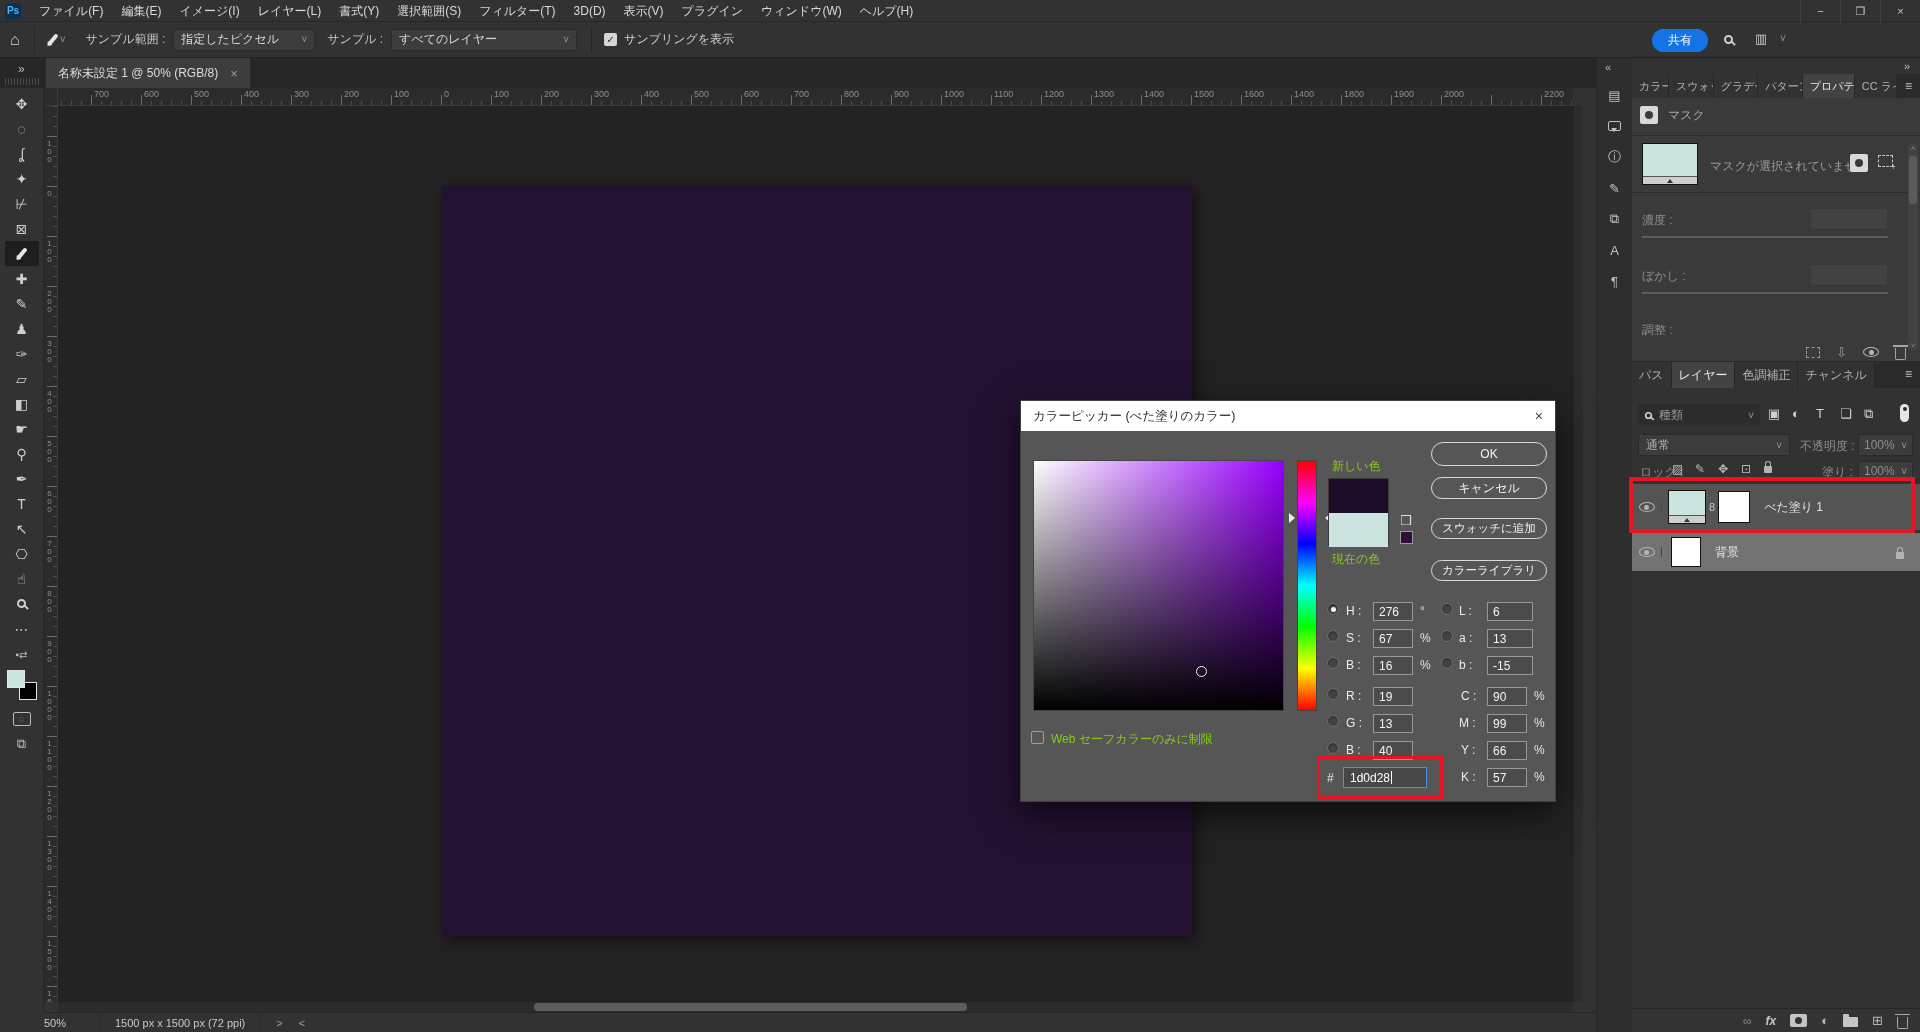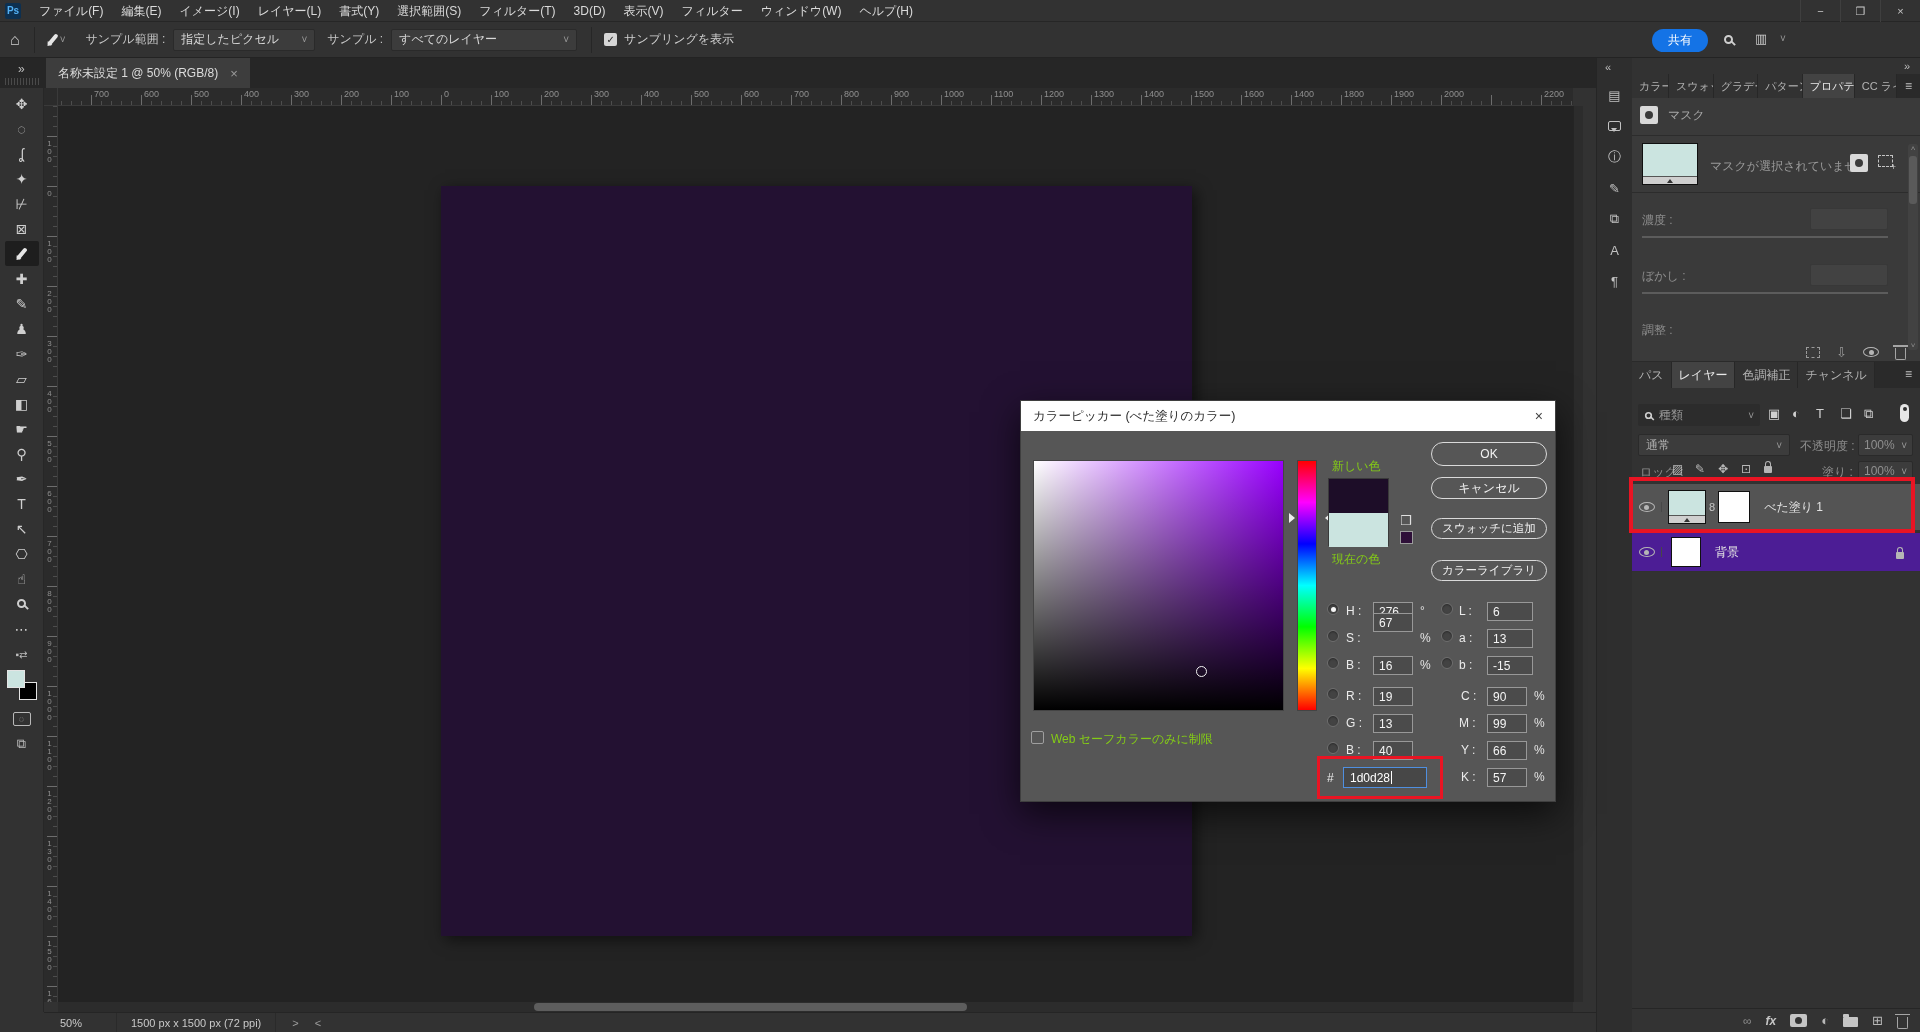--- a/index.html
+++ b/index.html
@@ -57,21 +57,21 @@
 .rl-tick{position:absolute;right:0;height:1px;width:10px;background:#6d6d6d}
 .rl-label{position:absolute;left:1px;writing-mode:vertical-lr;text-orientation:upright;letter-spacing:-1px}
 .pasteboard{position:absolute;left:58px;top:106px;width:1515px;height:896px;background:#232323}
 .canvas-rect{position:absolute;left:441px;top:186px;width:751px;height:750px;box-shadow:4px 4px 14px rgba(0,0,0,.55)}
 .vscroll{position:absolute;left:1573px;top:106px;width:10px;height:896px;background:#2c2c2c;border-left:1px solid #242424}
 .hscroll{position:absolute;left:58px;top:1002px;width:1515px;height:10px;background:#2c2c2c}
 .hthumb{position:absolute;left:476px;top:1px;width:433px;height:8px;background:#5d5d5d;border-radius:4px}
 
 
 .statusbar{position:absolute;left:44px;top:1012px;width:1552px;height:20px;background:#323232;border-top:1px solid #252525;display:flex;align-items:center;color:#c9c9c9;font-size:11px}
-.sb-zoom{margin-left:16px;width:46px}
+.sb-zoom{margin-left:0;width:46px}
 .sb-doc{margin-left:10px;padding:0 14px;border-left:1px solid #2a2a2a;border-right:1px solid #2a2a2a;height:20px;line-height:20px}
 .sb-chev{margin-left:16px;color:#9d9d9d}
 
 
 .panel-strip{position:absolute;left:1596px;top:58px;width:36px;height:974px;background:#2e2e2e;border-left:1px solid #252525;display:flex;flex-direction:column;align-items:center;padding-top:3px;gap:13px}
 .strip-collapse{color:#bdbdbd;font-size:11px;align-self:flex-start;margin-left:8px}
 .strip-ico{color:#c2c2c2;font-size:13px;width:24px;height:18px;display:flex;align-items:center;justify-content:center;flex:none}
 .bubble{width:13px;height:10px;border:1.5px solid #c2c2c2;border-radius:2px;position:relative;display:inline-block}
 .bubble::after{content:"";position:absolute;left:2px;bottom:-5px;border:3px solid transparent;border-top:4px solid #c2c2c2}
 
@@ -107,21 +107,21 @@
 .search-field{position:absolute;left:6px;top:346px;width:122px;height:22px;background:#2c2c2c;border-radius:2px;display:flex;align-items:center;gap:6px;padding:0 6px;color:#9a9a9a}
 .filter-ico{position:absolute;top:348px;color:#d0d0d0;font-size:13px}
 .filter-toggle{position:absolute;left:268px;top:346px;width:9px;height:18px;background:#e6e6e6;border-radius:5px}
 .filter-toggle::after{content:"";position:absolute;left:2.5px;top:3px;width:4px;height:4px;border-radius:50%;background:#2e2e2e}
 .blend-dd{position:absolute;left:6px;top:376px;width:152px;height:22px;background:#3c3c3c;border:1px solid #2a2a2a;border-radius:2px;display:flex;align-items:center;padding:0 7px;color:#b0b0b0}
 .small-dd{position:absolute;height:22px;background:#3c3c3c;border:1px solid #2a2a2a;border-radius:2px;display:flex;align-items:center;padding:0 5px;color:#8f8f8f;gap:4px}
 .lock-ico{position:absolute;top:404px;color:#b9b9b9;font-size:12px}
 .lock{width:8px;height:7px;background:#b5b5b5;position:relative;display:inline-block;border-radius:1px;margin-top:6px}
 .lock::before{content:"";position:absolute;top:-5px;left:1px;width:4px;height:5px;border:1.5px solid #b5b5b5;border-bottom:none;border-radius:3px 3px 0 0}
 .layer-row1{position:absolute;left:0;top:426px;right:0;height:46px;background:#545454;display:flex;align-items:center}
-.layer-row2{position:absolute;left:0;top:474px;right:0;height:40px;background:#4c1d95;border-top:1px solid #313131;border-bottom:1px solid #313131;display:flex;align-items:center}
+.layer-row2{position:absolute;left:0;top:474px;right:0;height:40px;background:#737373;border-top:1px solid #313131;border-bottom:1px solid #313131;display:flex;align-items:center}
 .eye-cell{width:30px;display:flex;justify-content:center;border-right:1px solid #474747}
 .link8{color:#c5c5c5;font-size:11px;margin:0 3px}
 .mask-thumb{width:32px;height:32px;background:#fff;border:1px solid #101010}
 .layer-name{margin-left:14px;color:#e3e3e3}
 .panel-bottom{position:absolute;left:0;bottom:0;right:0;height:24px;background:#333;border-top:1px solid #262626;display:flex;justify-content:flex-end;align-items:center;gap:14px;padding-right:12px;color:#b8b8b8}
 .fx-ico{font-style:italic;font-weight:bold;font-size:12px;color:#c5c5c5}
 .mask-rect{width:17px;height:13px;background:#c5c5c5;border-radius:2px;position:relative;display:inline-block}
 .mask-rect::after{content:"";position:absolute;left:50%;top:50%;width:7px;height:7px;margin:-3.5px;background:#333;border-radius:50%}
 .folder{width:15px;height:10px;background:#c5c5c5;border-radius:1px;position:relative;display:inline-block;margin-top:3px}
 .folder::before{content:"";position:absolute;top:-3px;left:0;width:6px;height:3px;background:#c5c5c5;border-radius:1px 1px 0 0}
@@ -161,21 +161,21 @@
     <span style="display:flex">
         <span class="menu-item">ファイル(F)</span>
         <span class="menu-item">編集(E)</span>
         <span class="menu-item">イメージ(I)</span>
         <span class="menu-item">レイヤー(L)</span>
         <span class="menu-item">書式(Y)</span>
         <span class="menu-item">選択範囲(S)</span>
         <span class="menu-item">フィルター(T)</span>
         <span class="menu-item">3D(D)</span>
         <span class="menu-item">表示(V)</span>
-        <span class="menu-item">フィルター</span>
+        <span class="menu-item">プラグイン</span>
         <span class="menu-item">ウィンドウ(W)</span>
         <span class="menu-item">ヘルプ(H)</span>
       </span>
     <div class="win-controls">
       <span class="win-btn">−</span>
       <span class="win-btn">❐</span>
       <span class="win-btn">×</span>
     </div>
   </div>
 
@@ -554,21 +554,21 @@
     <div class="dlg-btn" style="top:159px;height:21px;font-size:11.5px">カラーライブラリ</div>
 
     <span class="radio sel" style="left:306px;top:202px"></span>
     <span class="fld-label" style="left:325px;top:203px">H :</span>
     <div class="fld-input" style="left:352px;top:201px;width:40px">
         <span>276</span>
       </div>
     <span class="fld-unit" style="left:399px;top:203px">°</span>
     <span class="radio" style="left:306px;top:229px"></span>
     <span class="fld-label" style="left:325px;top:230px">S :</span>
-    <div class="fld-input" style="left:352px;top:212px;width:40px">
+    <div class="fld-input" style="left:352px;top:228px;width:40px">
         <span>67</span>
       </div>
     <span class="fld-unit" style="left:399px;top:230px">%</span>
     <span class="radio" style="left:306px;top:256px"></span>
     <span class="fld-label" style="left:325px;top:257px">B :</span>
     <div class="fld-input" style="left:352px;top:255px;width:40px">
         <span>16</span>
       </div>
     <span class="fld-unit" style="left:399px;top:257px">%</span>
 

